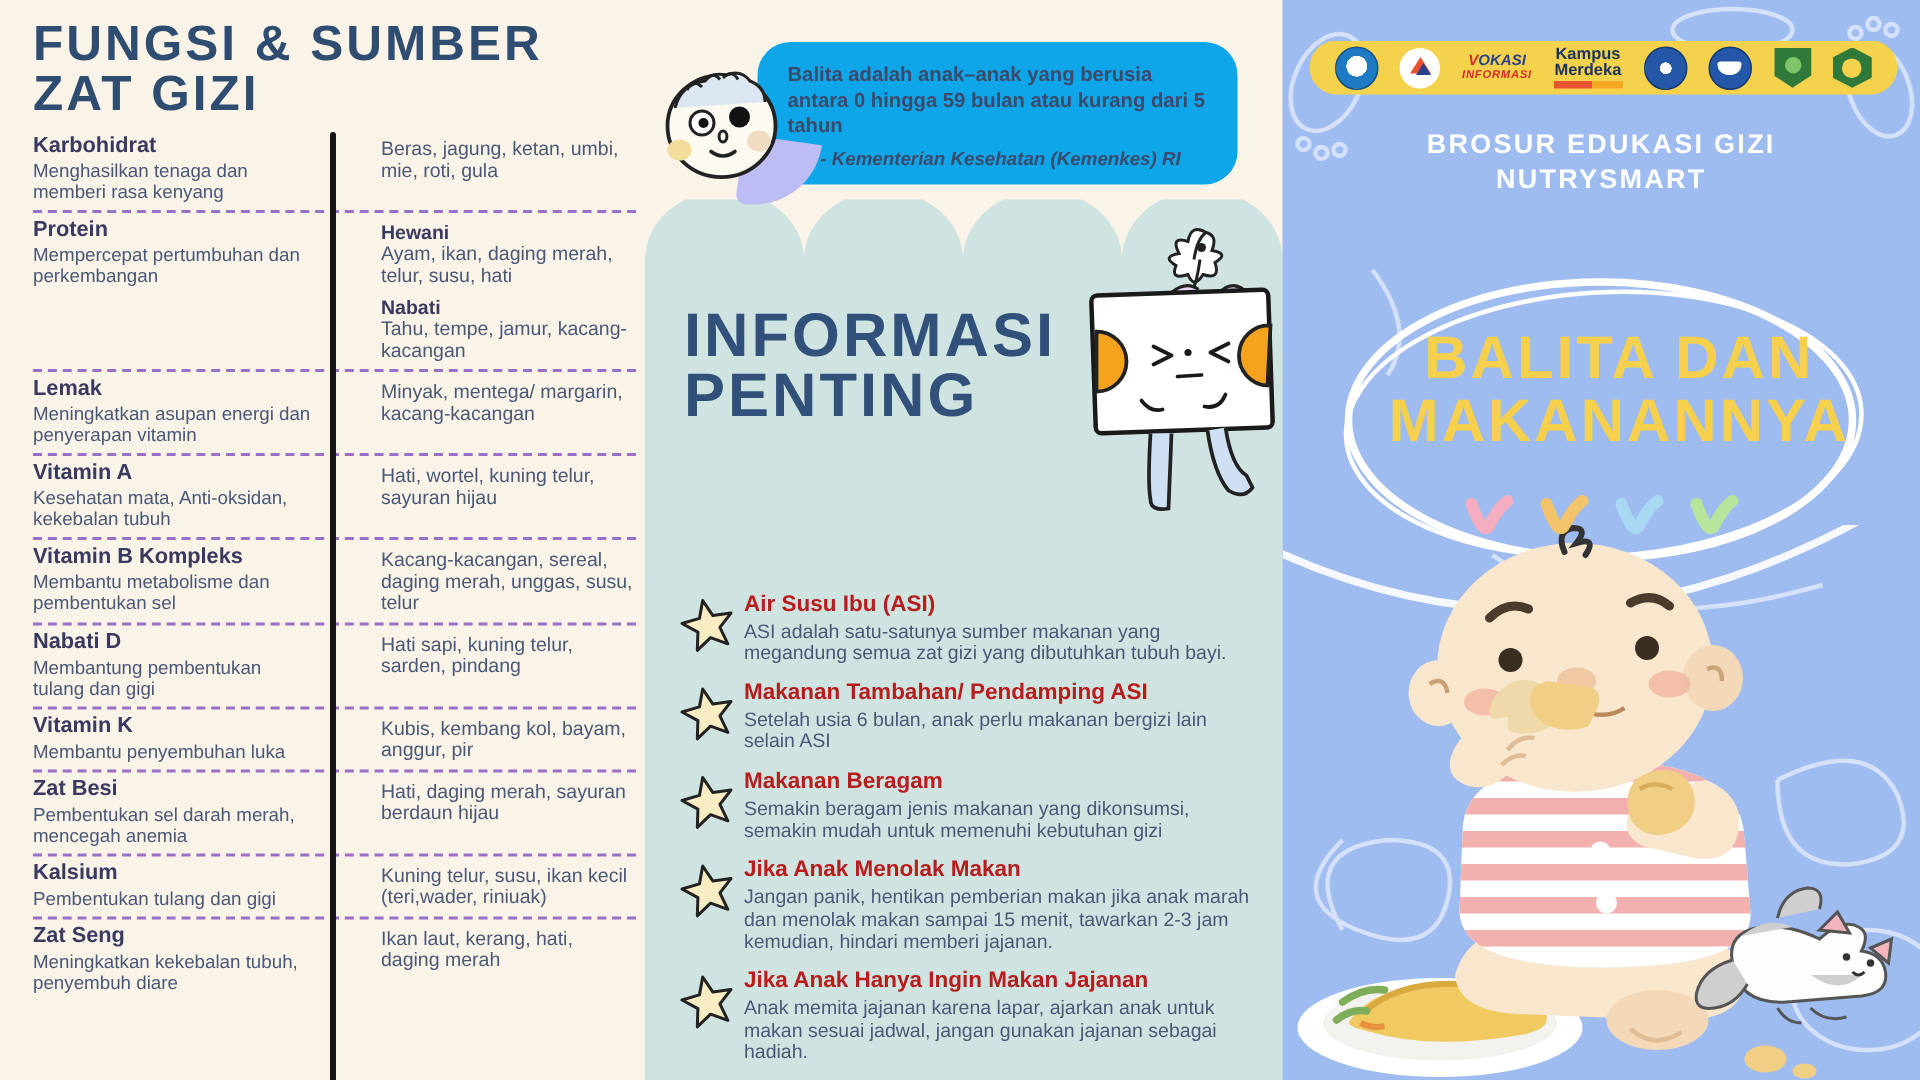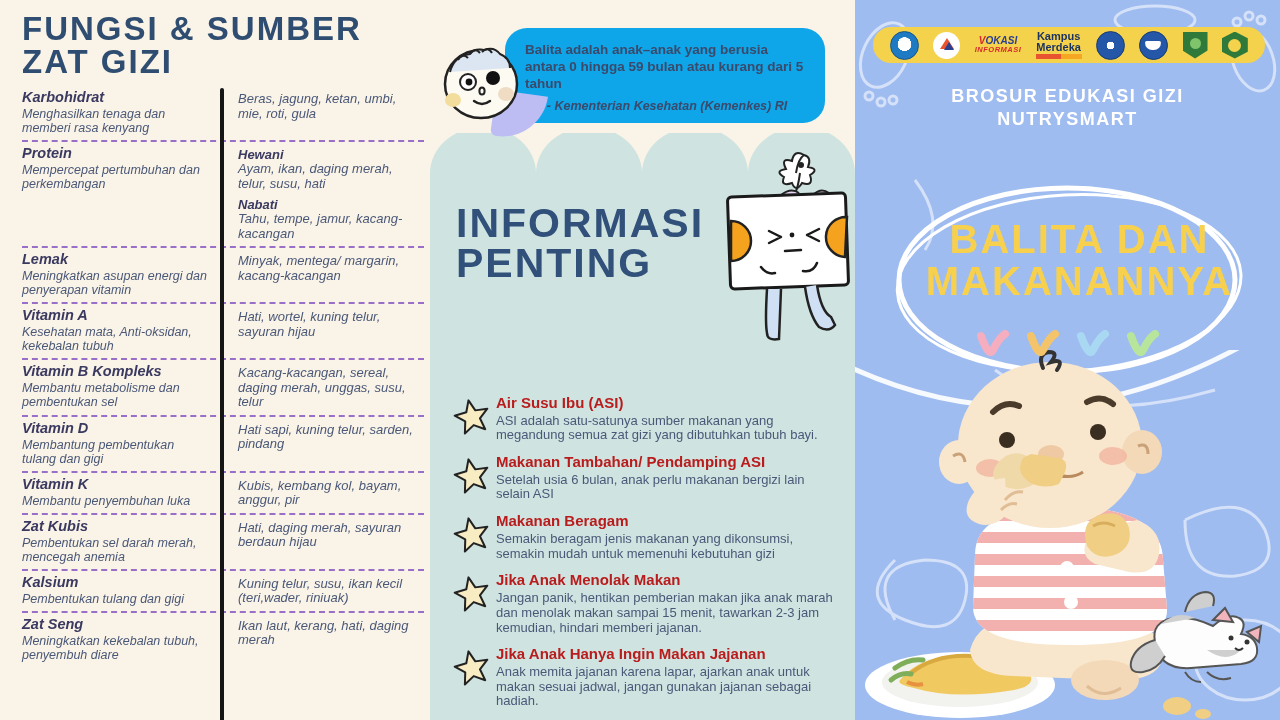--- a/index.html
+++ b/index.html
@@ -5,21 +5,21 @@
   html,body{margin:0;padding:0;}
   body{width:1280px;height:720px;overflow:hidden;font-family:"Liberation Sans",sans-serif;}
   .page{position:relative;width:1041px;height:720px;background:#faf3e7;}
 
   
   .left-panel{position:absolute;left:0;top:0;width:430px;height:720px;padding:8px 6px 0 22px;box-sizing:border-box;}
   .left-title{font-size:33px;font-weight:bold;color:#2f4d71;letter-spacing:2px;line-height:1;margin:4px 0 8px 0;
               font-stretch:condensed;}
   .nutrient-table{position:relative;width:402px;}
   .black-divider{position:absolute;left:198px;top:2px;height:648px;width:4px;background:#151515;border-radius:2px;}
-  .lrow{display:grid;grid-template-columns:188px 1fr;column-gap:28px;border-bottom:2px dashed #9a6fc8;padding:4px 0 5px 0;font-style:italic;}
+  .lrow{display:grid;grid-template-columns:188px 1fr;column-gap:44px;border-bottom:2px dashed #9a6fc8;padding:4px 0 5px 0;}
   .lrow:last-child{border-bottom:none;}
   .nutrient-name{font-size:14.5px;font-weight:bold;color:#3a3960;line-height:1.1;}
   .nutrient-fn{font-size:12.5px;color:#4a5878;line-height:1.12;margin-top:1px;}
   .src-group{font-size:13px;color:#4a5878;line-height:1.12;padding-top:2px;}
   .src-heading{font-weight:bold;color:#3a3960;}
   .src-group + .src-group{margin-top:4px;}
 
   
   .mid-panel{position:absolute;left:430px;top:0;width:425px;height:720px;background:#faf3e7;}
   .quote-bubble{position:absolute;left:75px;top:28px;width:320px;background:#0ea5e9;border-radius:22px;
@@ -149,21 +149,21 @@
       <div class="cell-right">
               <div class="src-group">
                 <div>Kacang-kacangan, sereal, daging merah, unggas, susu, telur</div>
               </div>
             </div>
     </div>
 
 
     <div class="lrow">
       <div class="cell-left">
-        <div class="nutrient-name">Vitamin D</div>
+        <div class="nutrient-name">Nabati D</div>
         <div class="nutrient-fn">Membantung pembentukan tulang dan gigi</div>
       </div>
       <div class="cell-right">
               <div class="src-group">
                 <div>Hati sapi, kuning telur, sarden, pindang</div>
               </div>
             </div>
     </div>
 
     <div class="lrow">
@@ -173,21 +173,21 @@
       </div>
       <div class="cell-right">
               <div class="src-group">
                 <div>Kubis, kembang kol, bayam, anggur, pir</div>
               </div>
             </div>
     </div>
 
     <div class="lrow">
       <div class="cell-left">
-        <div class="nutrient-name">Zat Kubis</div>
+        <div class="nutrient-name">Zat Besi</div>
         <div class="nutrient-fn">Pembentukan sel darah merah, mencegah anemia</div>
       </div>
       <div class="cell-right">
               <div class="src-group">
                 <div>Hati, daging merah, sayuran berdaun hijau</div>
               </div>
             </div>
     </div>
 
     <div class="lrow">

